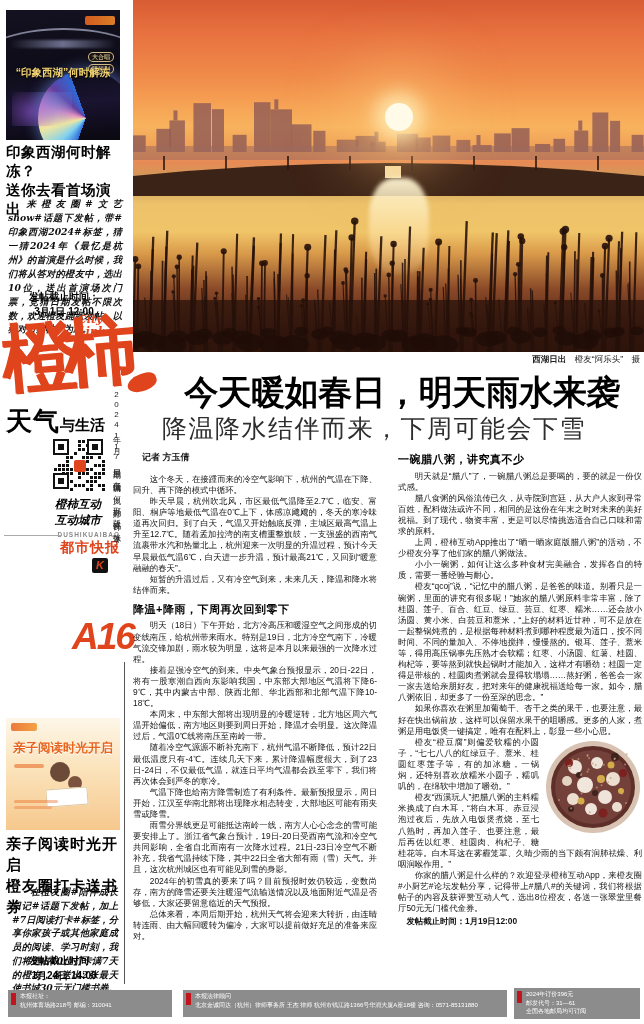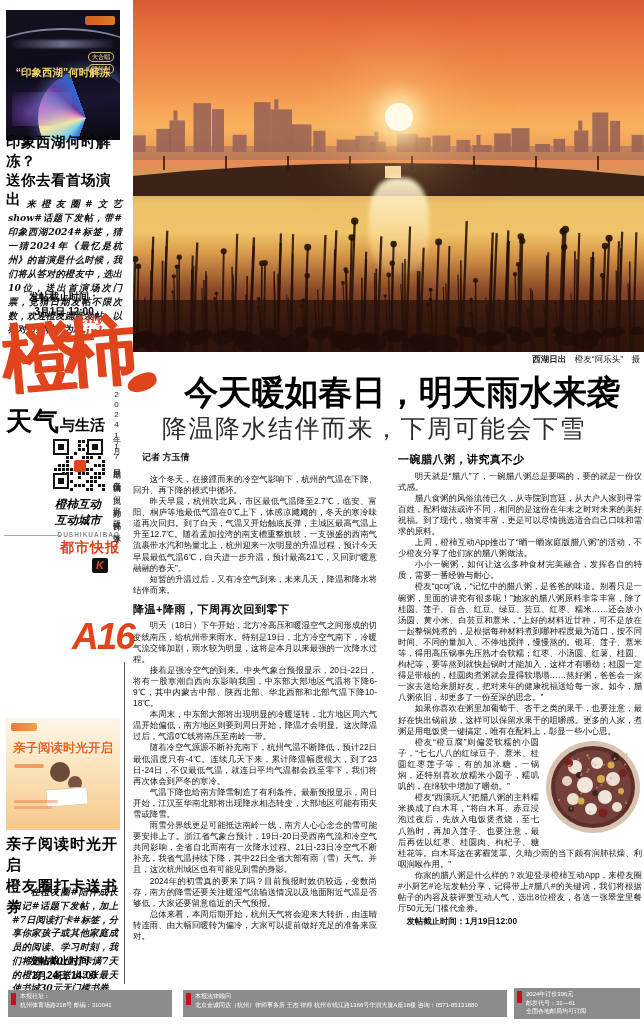--- a/index.html
+++ b/index.html
@@ -14,21 +14,21 @@
   .ad1 .fan{position:absolute;right:-14px;bottom:-26px;width:96px;height:96px;border-radius:50%;
        background:conic-gradient(from 200deg,#2b6bd8,#7fd0f0,#f0e6a0,#e08cc0,#6040a0,#2b6bd8 140deg,rgba(0,0,0,0) 140deg);
        box-shadow:0 0 14px 2px rgba(120,160,255,.5);}
   .ad1 .spark{position:absolute;left:6px;bottom:14px;width:60px;height:34px;
        background:radial-gradient(circle at 30% 60%,rgba(150,90,220,.55),rgba(0,0,0,0) 60%),radial-gradient(circle at 70% 30%,rgba(90,140,230,.45),rgba(0,0,0,0) 55%);}
   .ad1-title{position:absolute;left:4px;top:56px;width:106px;color:#f3d470;font-weight:800;font-size:10.5px;text-align:center;text-shadow:0 1px 2px #000;}
   .ad1-logo{position:absolute;right:5px;top:6px;width:30px;height:9px;background:linear-gradient(90deg,#e8641e,#f08a2a);border-radius:2px;opacity:.9;}
   .ad1-tags{position:absolute;right:6px;top:42px;display:flex;flex-direction:column;gap:2px;align-items:flex-end;}
   .ad1-tag{font-size:6px;color:#ffe9a8;border:1px solid rgba(255,230,160,.8);border-radius:6px;padding:0 3px;line-height:8px;background:rgba(40,30,10,.35);}
 
-  .sb-h{left:6px;top:133px;width:118px;font-size:14.5px;line-height:1.32;font-weight:800;color:#000;letter-spacing:.5px;}
+  .sb-h{left:6px;top:143px;width:118px;font-size:14.5px;line-height:1.32;font-weight:800;color:#000;letter-spacing:.5px;}
   .script{font-family:"DejaVu Serif",serif;font-style:italic;font-weight:600;}
   .sb-body{left:8px;top:197px;width:114px;font-size:9.3px;line-height:1.5;text-align:justify;color:#111;}
   .sb-body p{margin:0;text-indent:2em;}
   .sb-dl{left:8px;top:289px;width:112px;text-align:center;font-size:10px;font-weight:800;line-height:1.5;color:#000;}
 
   .masthead{left:0;top:312px;width:160px;height:96px;overflow:visible;}
   .citylink{position:absolute;left:78px;top:2px;color:#e0441c;font-family:"DejaVu Serif",serif;font-style:italic;font-weight:700;font-size:11px;line-height:1.05;}
   .logo-cn{position:absolute;left:2px;top:6px;font-size:74px;line-height:1;font-weight:900;color:#e0441c;transform:rotate(-5deg);letter-spacing:-12px;white-space:nowrap;text-shadow:1px 1px 0 #e0441c;}
   .weather{left:6px;top:404px;width:114px;white-space:nowrap;color:#000;}
   .weather .big{font-size:26px;font-weight:600;letter-spacing:1px;}

